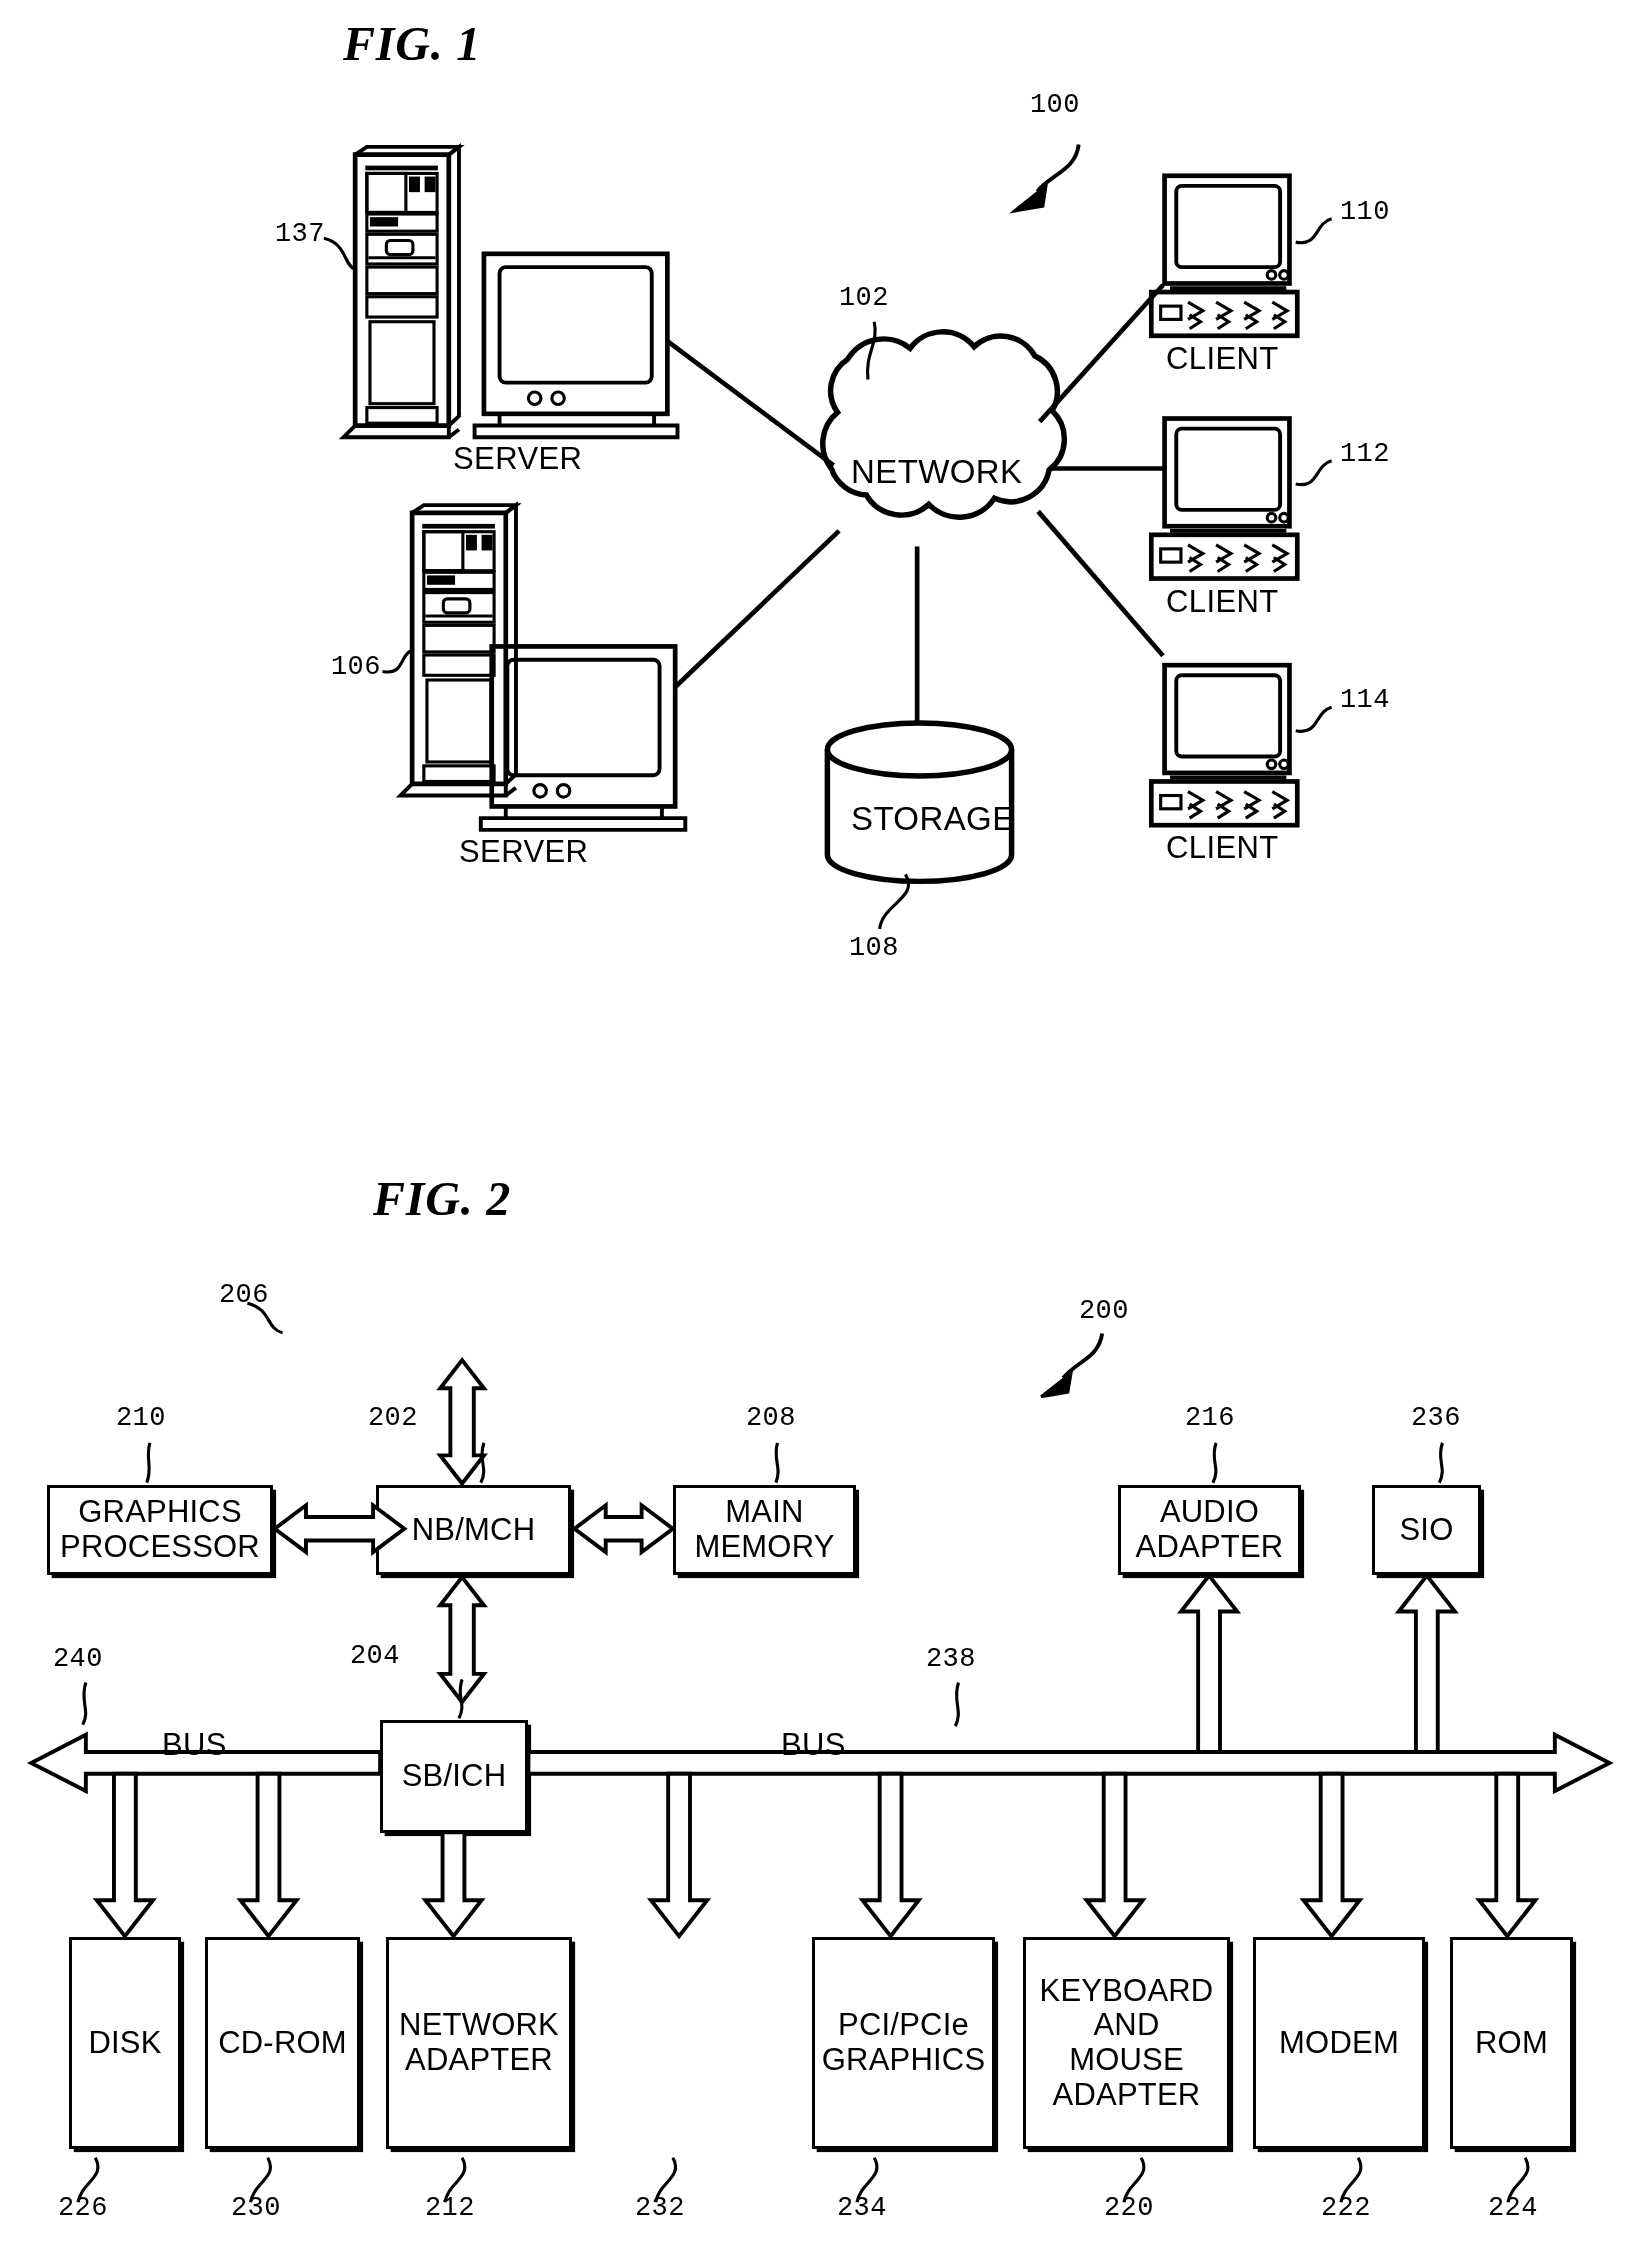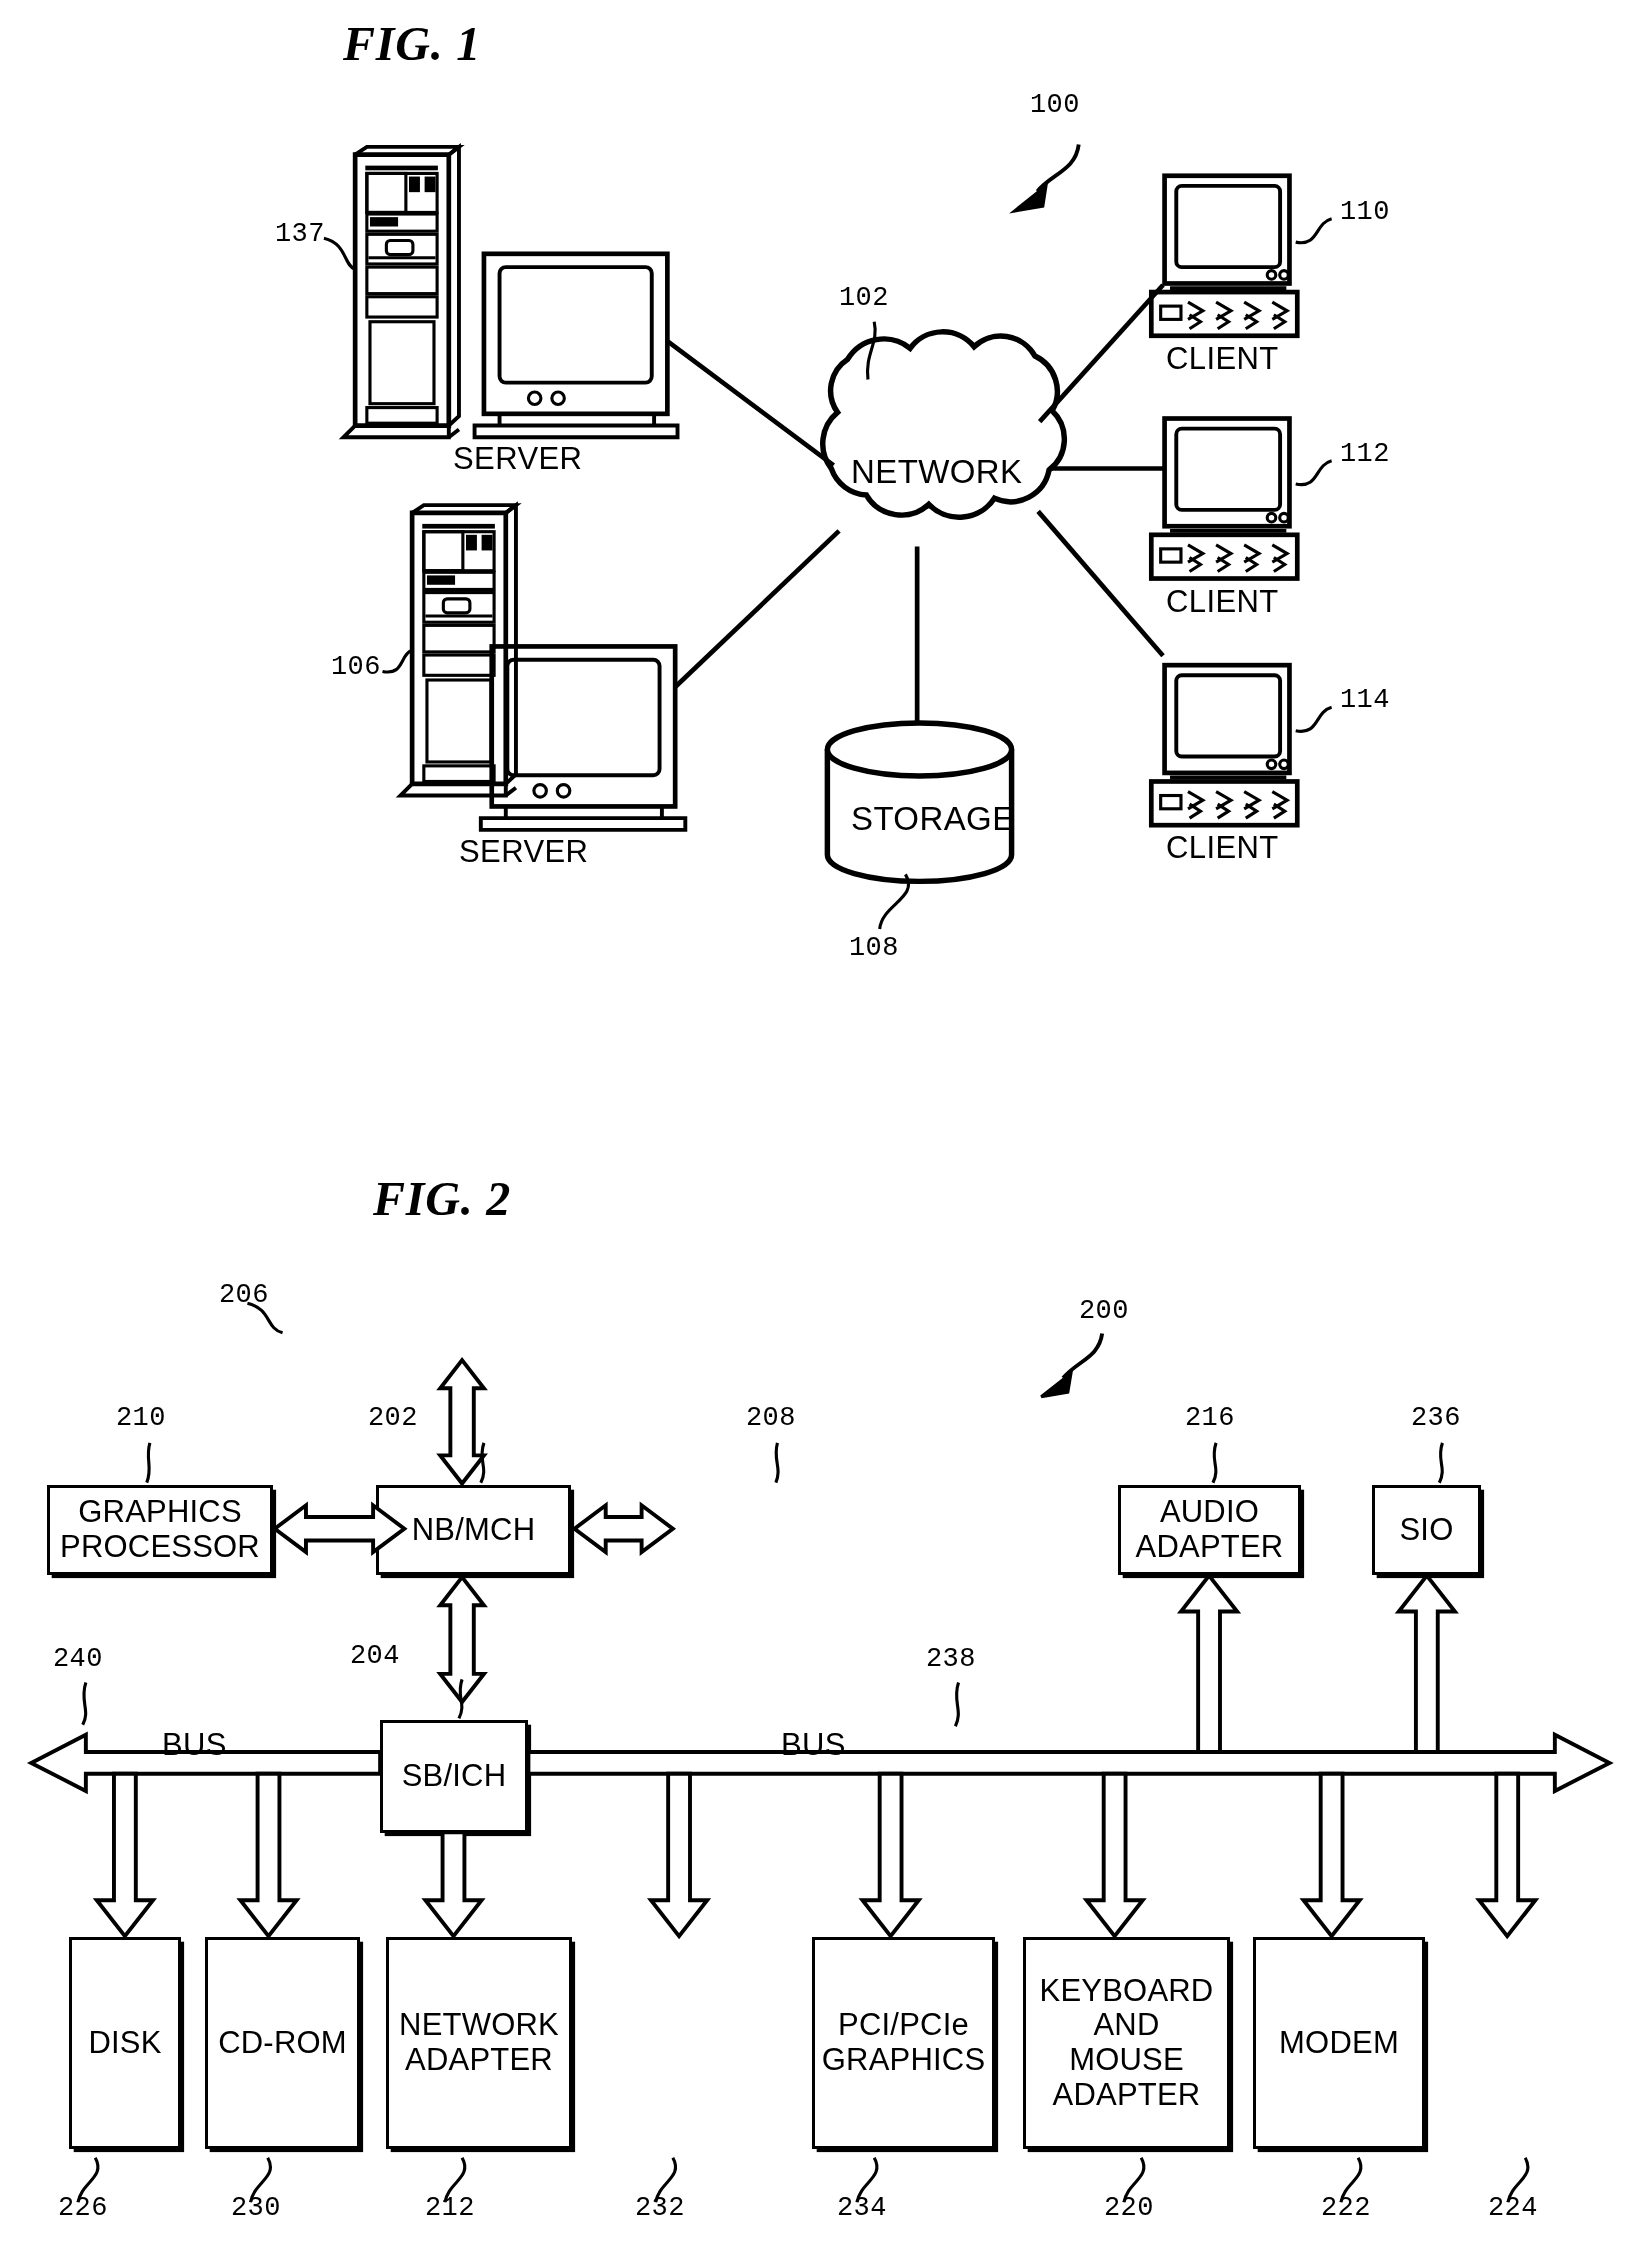--- a/index.html
+++ b/index.html
@@ -260,20 +260,26 @@
     <span>
         <span>GRAPHICS</span>
         <span>PROCESSOR</span>
       </span>
   </div>
 
   <div class="box" style="left:376px;top:1485px;width:195px;height:90px;">
     <span>NB/MCH</span>
   </div>
 
+  <div class="box" style="left:673px;top:1485px;width:183px;height:90px;">
+    <span>
+        <span>MAIN</span>
+        <span>MEMORY</span>
+      </span>
+  </div>
 
   <div class="box" style="left:1118px;top:1485px;width:183px;height:90px;">
     <span>
         <span>AUDIO</span>
         <span>ADAPTER</span>
       </span>
   </div>
 
   <div class="box" style="left:1372px;top:1485px;width:109px;height:90px;">
     <span>SIO</span>
@@ -304,20 +310,23 @@
   <div class="box" style="left:1023px;top:1937px;width:207px;height:212px;">
     <span>
         <span>KEYBOARD</span>
         <span>AND</span>
         <span>MOUSE</span>
         <span>ADAPTER</span>
       </span>
   </div>
   <div class="box" style="left:1253px;top:1937px;width:172px;height:212px;">
     <span>MODEM</span>
+  </div>
+  <div class="box" style="left:1450px;top:1937px;width:123px;height:212px;">
+    <span>ROM</span>
   </div>
 
   <svg width="1629" height="1093" viewBox="0 0 2087 1400" style="top:1168px;">
     <g stroke="#000" stroke-width="5" fill="none">
 
       <g fill="#fff">
         <path d="M592,246 L620,282 L607,282 L607,368 L620,368 L592,404 L564,368 L577,368 L577,282 L564,282 Z" fill="#fff" stroke="#000" stroke-width="5"></path>
       </g>
 
       <g>

